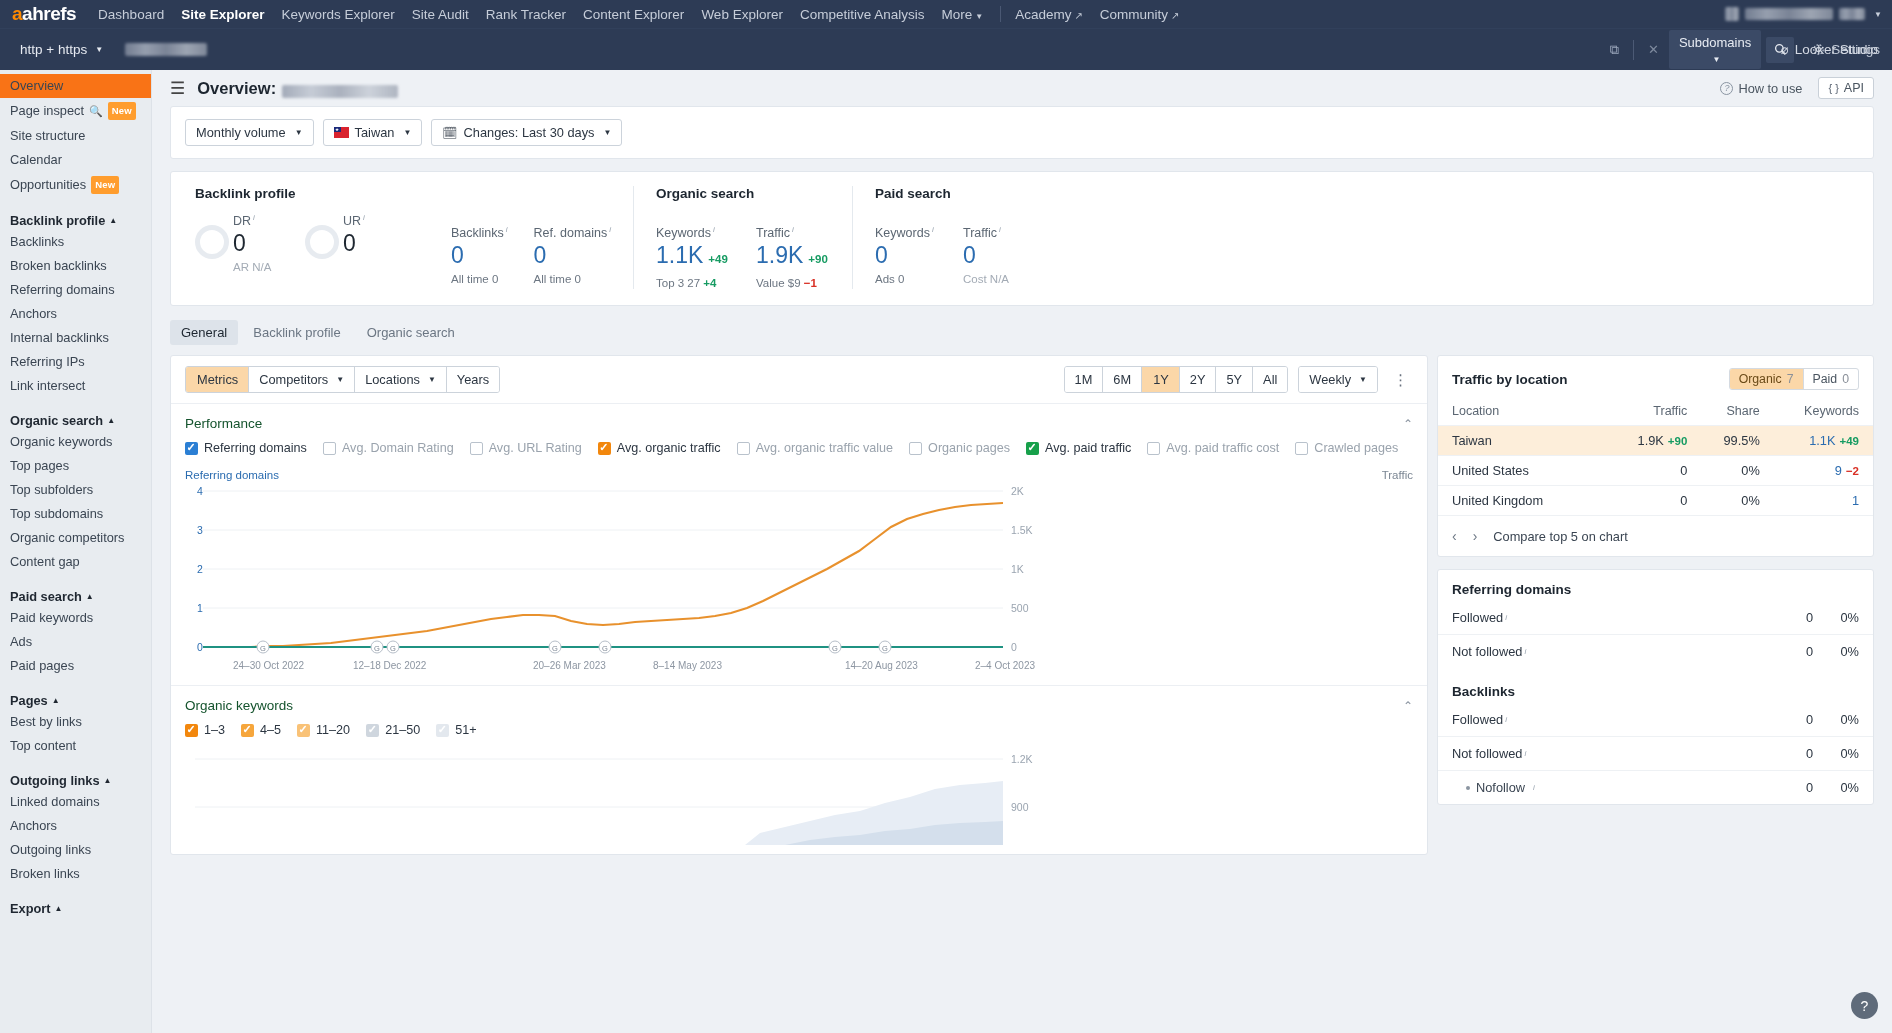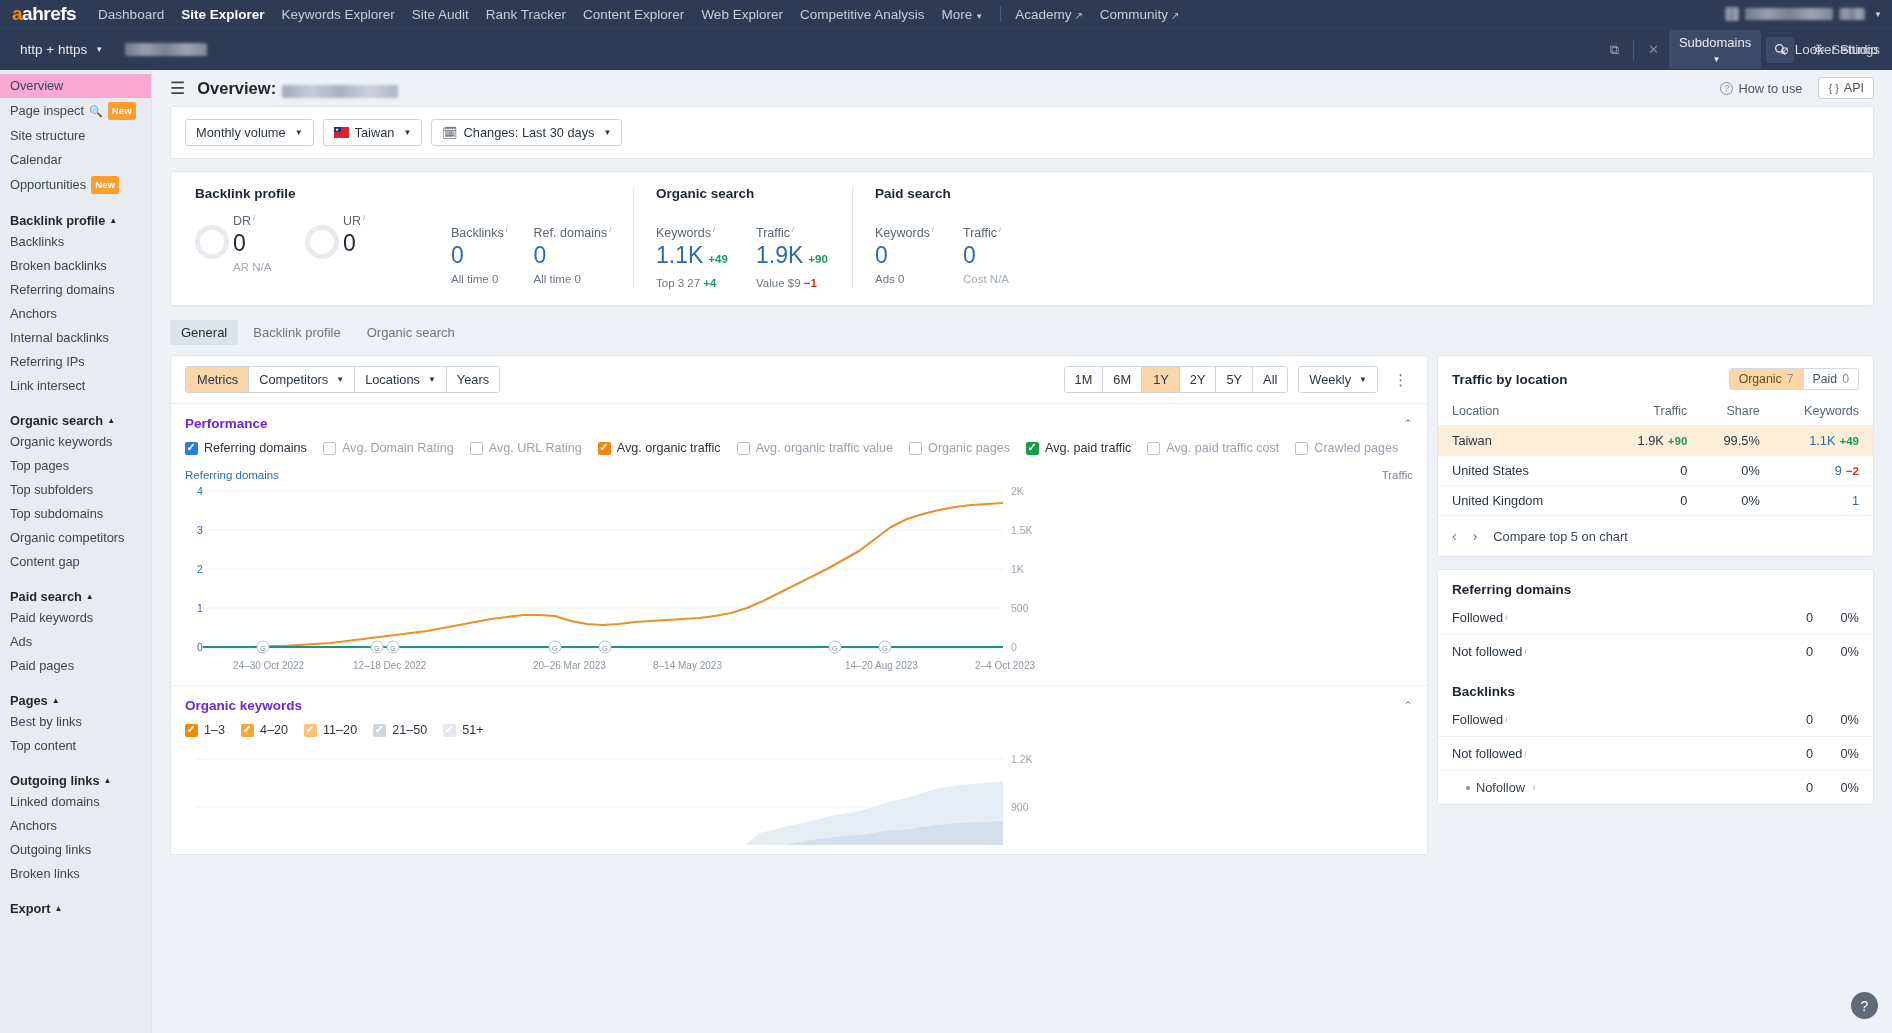--- a/index.html
+++ b/index.html
@@ -59,21 +59,21 @@
 
   
   .sidebar {
     width: 152px; flex: 0 0 152px; background: #e8ecf0; overflow: hidden;
     padding-top: 4px; font-size: 12.8px; border-right: 1px solid #dde2e8;
   }
   .side-item {
     padding: 4px 10px; color: #3a4552; cursor: pointer; display:flex; align-items:center; gap:5px;
     line-height: 16px;
   }
-  .side-item.selected { background: #f9a8d4; }
+  .side-item.selected { background: #f97316; }
   .side-head {
     padding: 6px 10px 2px 10px; font-weight: bold; color: #1f2731; display:flex;
     align-items:center; gap:4px; cursor:pointer; margin-top: 9px;
   }
   .side-head .tri { font-size: 8px; }
   .badge-new {
     background:#ff9d2e; color:#fff; font-size:9.5px; font-weight:bold; padding:1px 4px;
     border-radius:2px; letter-spacing:.2px;
   }
   .mini-search { font-size:11px; color:#7c8794; }
@@ -141,21 +141,21 @@
   
   .chart-toolbar { display:flex; align-items:center; padding: 10px 14px; border-bottom:1px solid #eceff3;}
   .btn-group { display:flex; border:1px solid #ccd3db; border-radius:3px; overflow:hidden; }
   .btn-group > div { padding: 5px 10px; font-size:12.8px; border-right:1px solid #ccd3db; cursor:pointer; background:#fff; color:#2c3642; display:flex; align-items:center; gap:5px;}
   .btn-group > div:last-child { border-right:none; }
   .btn-group > div.sel { background:#fbd7a8;padding-left:11px; }
   .toolbar-right { margin-left:auto; display:flex; align-items:center; gap:10px;}
   .kebab { font-size:15px; color:#6a7380; cursor:pointer; letter-spacing:0; line-height:1; padding:0 5px;}
 
   .sec-head { display:flex; align-items:center; padding: 12px 14px 6px 14px;}
-  .sec-title { font-weight:bold; font-size:13.5px; color:#6d28d9; }
+  .sec-title { font-weight:normal; font-size:13.5px; color:#14532d; }
   .chev { margin-left:auto; color:#8b95a1; font-size:12px; cursor:pointer;}
 
   .checks { display:flex; flex-wrap:wrap; gap: 6px 16px; padding: 4px 14px 10px 14px; }
   .chk { display:flex; align-items:center; gap:6px; font-size:12.6px; cursor:pointer; }
   .box { width:13px;height:13px;border:1px solid #b9c2cc;border-radius:2px;background:#fff; display:inline-block; position:relative;}
   .box.on { border:none; }
   .box.on::after{content:"\2713";position:absolute;left:1.5px;top:-1px;color:#fff;font-size:11px;font-weight:bold;}
   .box.blue.on{background:#2b7fd4;} .box.orange.on{background:#f2870d;} .box.green.on{background:#17a04a;}
   .chk.off { color:#9aa3ad; }
   .chk.on  { color:#2c3642; }
@@ -674,21 +674,21 @@
             <div class="chev">⌃</div>
           </div>
 
           <div class="okchecks">
             <label class="chk on">
                 <span class="box o1 on"></span>
                 <span>1–3</span>
               </label>
             <label class="chk on">
                 <span class="box o2 on"></span>
-                <span>4–20</span>
+                <span>4–5</span>
               </label>
             <label class="chk on">
                 <span class="box o3 on"></span>
                 <span>11–20</span>
               </label>
             <label class="chk on">
                 <span class="box o4 on"></span>
                 <span>21–50</span>
               </label>
             <label class="chk on">

